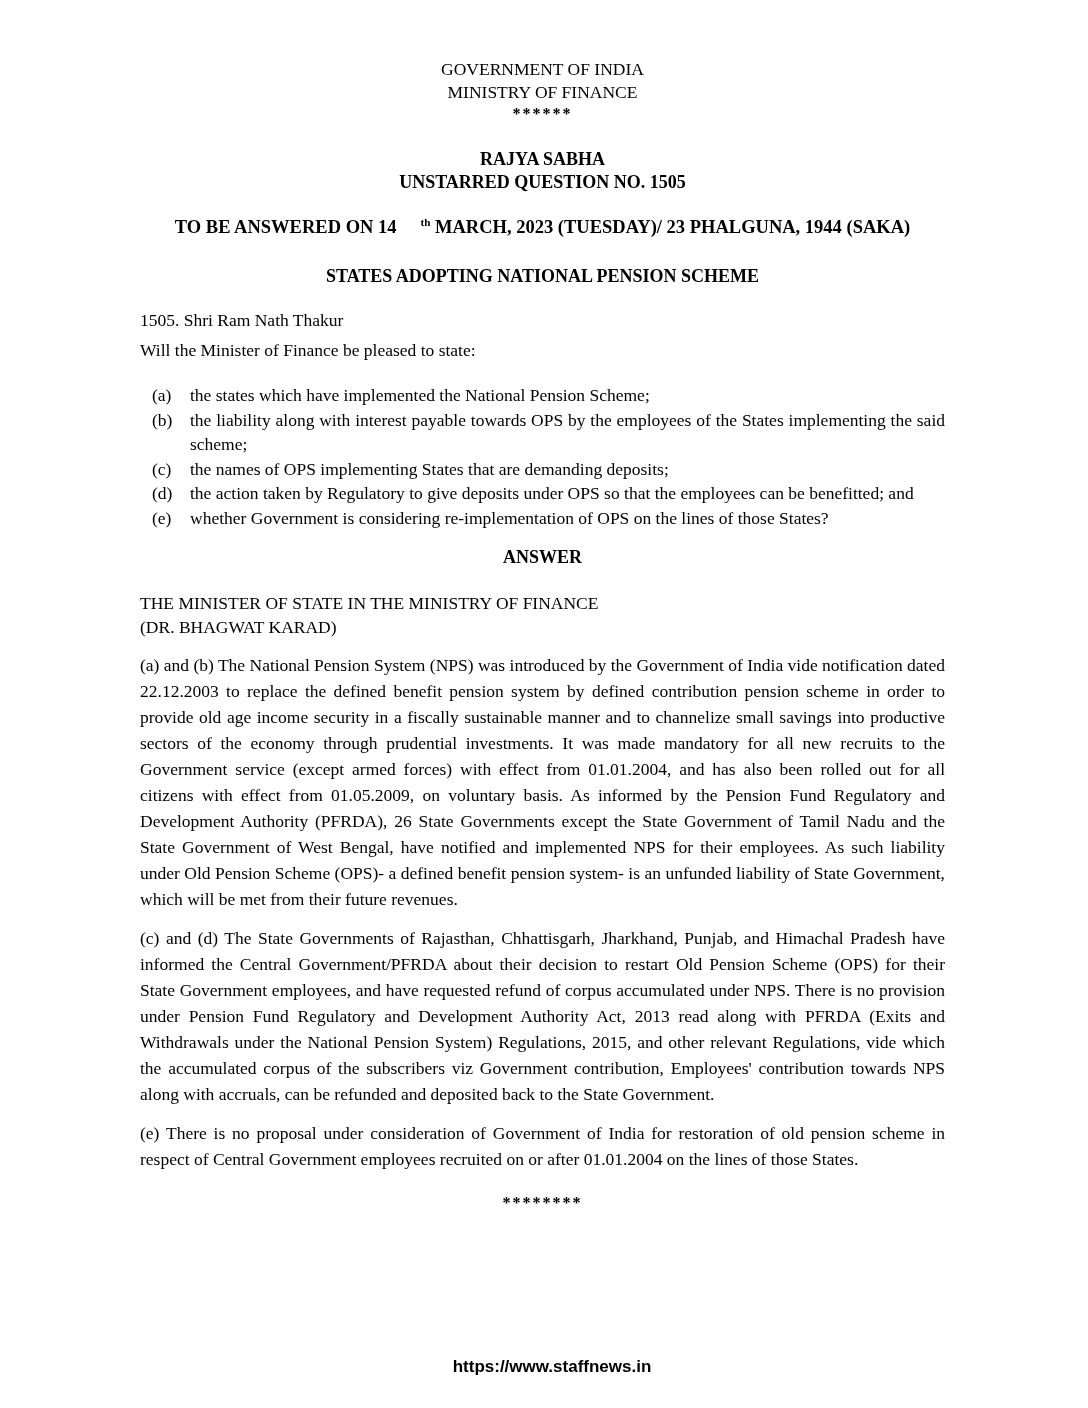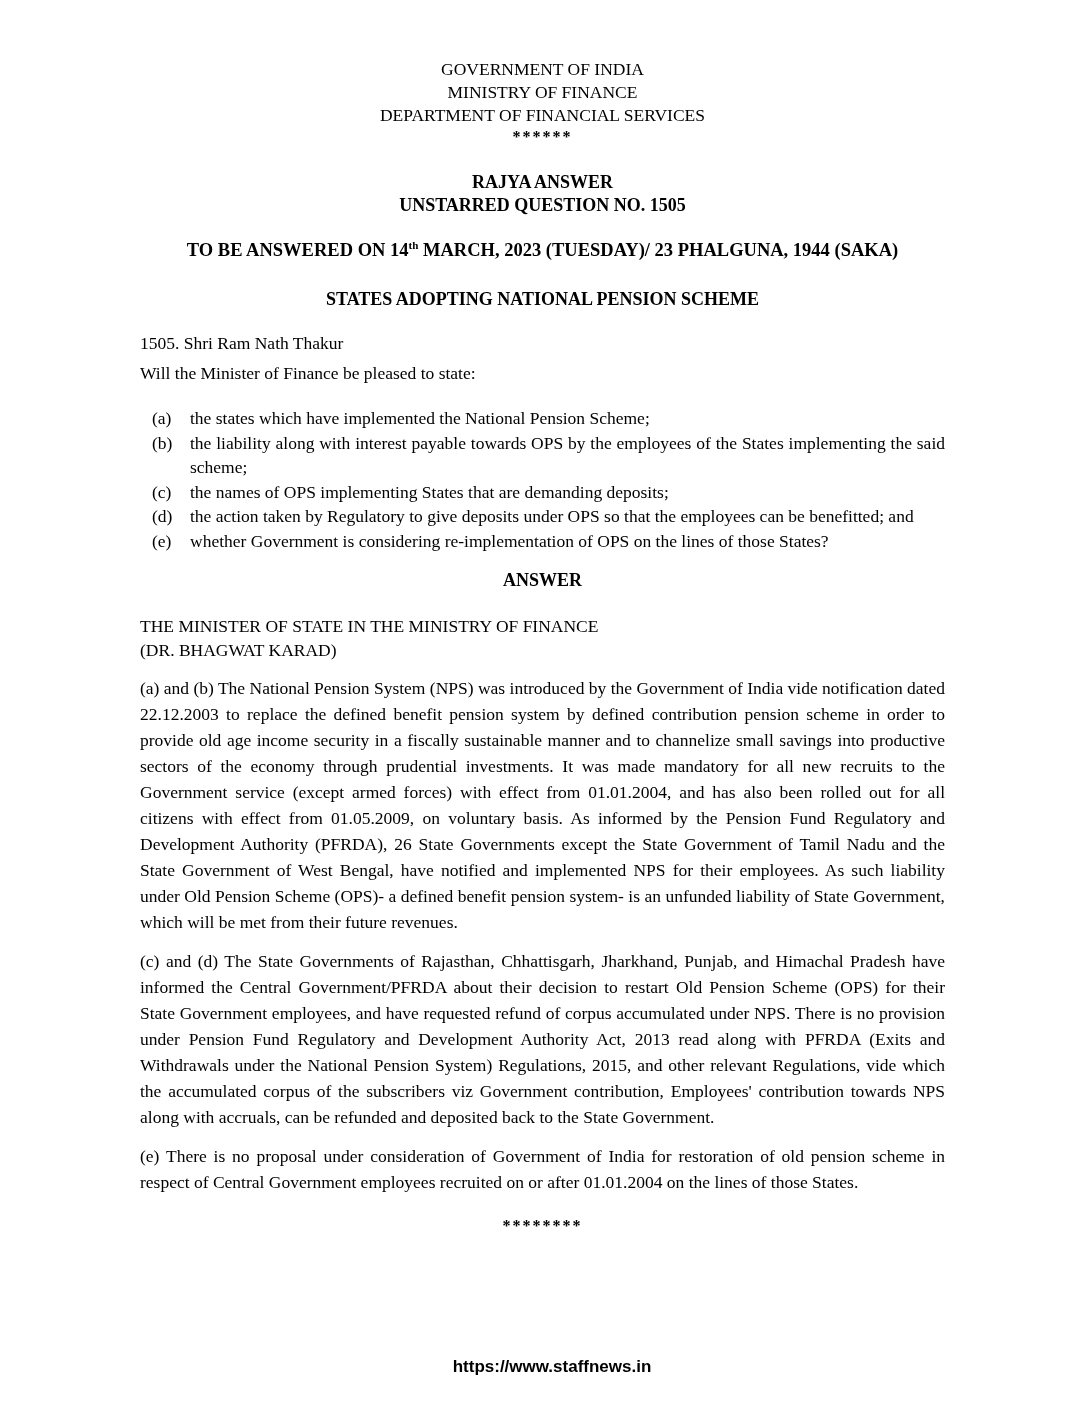--- a/index.html
+++ b/index.html
@@ -15,21 +15,21 @@
   }
   .content { padding: 58px 143px 0 140px; }
   .center { text-align: center; }
 
   .doc-header { line-height: 23px; }
   .stars { font-weight: bold; letter-spacing: 2px; line-height: 19px; font-size: 16px; }
 
   .house-block { margin-top: 25px; line-height: 23px; font-size: 18px; font-weight: bold; }
 
   .answer-date { margin-top: 21px; font-size: 18.5px; line-height: 24px; font-weight: bold; }
-  .answer-date sup { font-size: 0.6em; vertical-align: super; line-height: 0; }
+  .answer-date sup { font-size: 0.6em; vertical-align: super; line-height: 0; padding-left: 24px; }
 
   h1.subject { margin: 25px 0 0 0; font-size: 18px; line-height: 24px; font-weight: bold; text-align: center; }
 
   .asker { margin-top: 20px; line-height: 24px; }
   .lead-in { margin-top: 6px; line-height: 24px; }
 
   .q-list { margin-top: 21px; padding-left: 12px; }
   .q-item { display: flex; line-height: 24.5px; }
   .q-marker { flex: 0 0 38px; width: 38px; }
   .q-text { flex: 1; text-align: justify; }
@@ -55,26 +55,25 @@
 </style>
 </head>
 <body>
 
 <div class="page">
   <div class="content">
 
     <header class="doc-header center">
       <div>GOVERNMENT OF INDIA</div>
       <div>MINISTRY OF FINANCE</div>
-      <div>DEPARTMENT OF FINANCIAL SERVICES</div>
       <div class="stars">******</div>
     </header>
 
     <section class="house-block center">
-      <div>RAJYA ANSWER</div>
+      <div>RAJYA SABHA</div>
       <div>UNSTARRED QUESTION NO. 1505</div>
     </section>
 
     <div class="answer-date center"><span>TO BE ANSWERED ON 14</span><sup>th</sup><span> MARCH, 2023 (TUESDAY)/ 23 PHALGUNA, 1944 (SAKA)</span></div>
 
     <h1 class="subject">STATES ADOPTING NATIONAL PENSION SCHEME</h1>
 
     <div class="asker">1505. Shri Ram Nath Thakur</div>
     <div class="lead-in">Will the Minister of Finance be pleased to state:</div>
 

